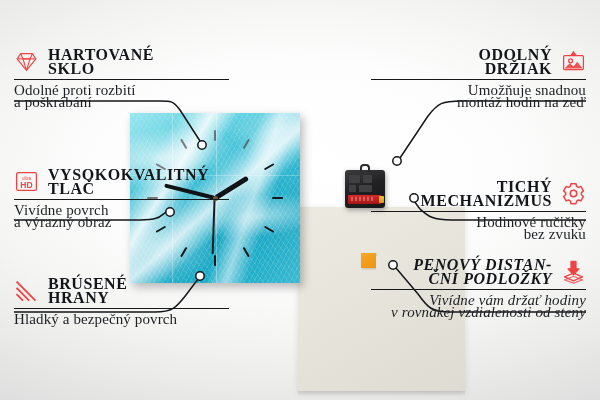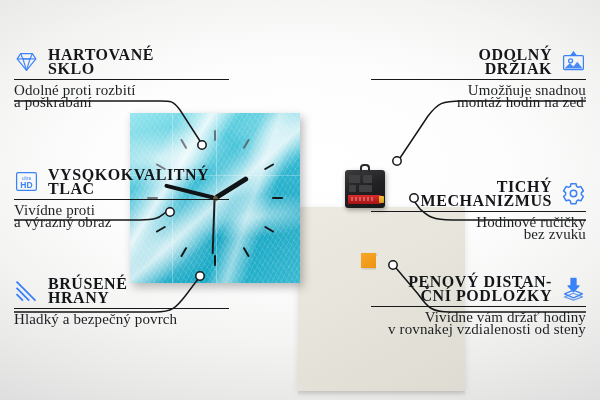--- a/index.html
+++ b/index.html
@@ -125,36 +125,36 @@
     content:""; position:absolute; right:-4px; top:2px; width:4px; height:14px;
     background:#e9e7de; transform:skewY(-38deg);
   }
 
   
   .feature{ position:absolute; width:215px; }
   .feature.left{ left:14px; text-align:left; }
   .feature.right{ right:14px; text-align:right; }
   .f-head{ display:flex; align-items:center; gap:9px; }
   .feature.right .f-head{ flex-direction:row-reverse; }
-  .f-icon{ width:25px; height:25px; flex:0 0 25px; color:#3b82f6; }
+  .f-icon{ width:25px; height:25px; flex:0 0 25px; color:#ef4444; }
   .f-icon svg{ width:100%; height:100%; display:block; }
   .f-title{
     font-size:16px; line-height:13.6px; letter-spacing:.55px;
     font-weight:700; color:#14161a; text-transform:uppercase;
     font-family:"Liberation Serif", serif;
   }
   .f-rule{
     height:1px; background:#16181a; margin:4px 0 4px; width:100%;
   }
   .f-desc{
     font-size:15px; line-height:12px; color:#1d1f22; letter-spacing:.12px;
   }
 
   .f1{ top:48px; } .f2{ top:168px; } .f3{ top:277px; }
-  .f4{ top:48px; } .f5{ top:180px; } .f6{ top:275px; }
+  .f4{ top:48px; } .f5{ top:180px; } .f6{ top:258px;font-style:italic; }
 
   
   #connectors{ position:absolute; inset:0; width:600px; height:400px; pointer-events:none; }
   #connectors path{ fill:none; stroke:#141619; stroke-width:1.5; }
   #connectors circle{ fill:#ffffff; stroke:#141619; stroke-width:1.5; }
 </style>
 </head>
 <body>
 
 <div id="product-stage">
@@ -258,21 +258,21 @@
         <text x="12" y="11" text-anchor="middle" font-family="Liberation Sans, sans-serif" font-size="4.4" fill="currentColor">ultra</text>
         <text x="12" y="18.2" text-anchor="middle" font-family="Liberation Sans, sans-serif" font-size="8.2" font-weight="bold" fill="currentColor">HD</text>
       </svg>
     </span>
     <div>
       <div class="f-title">VYSOKOKVALITNÝ</div>
       <div class="f-title">TLAČ</div>
     </div>
   </div>
   <div class="f-rule"></div>
-  <div class="f-desc">Vivídne proti</div>
+  <div class="f-desc">Vivídne povrch</div>
   <div class="f-desc">a výrazný obraz</div>
 </div>
 
 <div class="feature left f3">
   <div class="f-head">
     <span class="f-icon">
       <svg viewBox="0 0 24 24">
           <g stroke="currentColor" stroke-width="1.7" fill="none" stroke-linecap="square">
         <path d="M3 4 L20 21"></path>
             <path d="M3 10 L14 21"></path>

